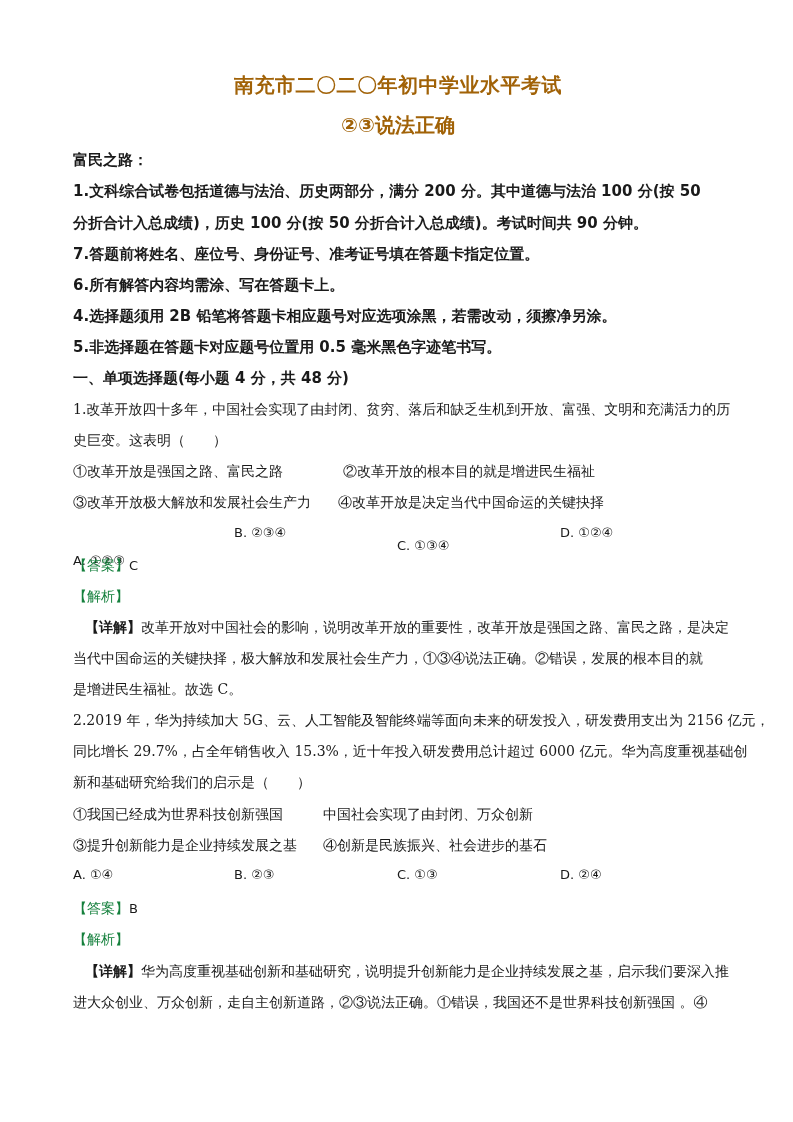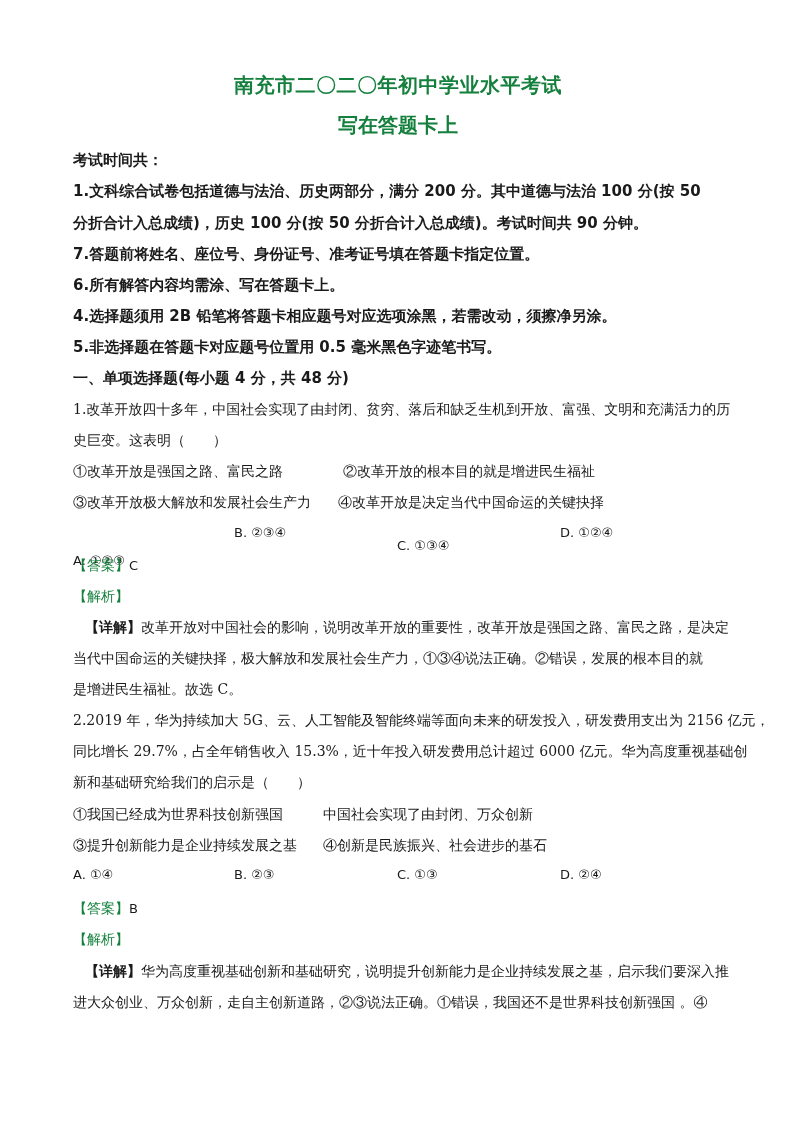--- a/index.html
+++ b/index.html
@@ -1,38 +1,38 @@
 <!DOCTYPE html>
 <html><head>
 <meta charset="utf-8">
 <style>
   html, body { margin: 0; padding: 0; background: #ffffff; }
   body { width: 793px; height: 1122px; position: relative; overflow: hidden;
          font-family: "DejaVu Serif", "Liberation Serif", serif; color: #1a1a1a; }
   .page { position: absolute; left: 73px; top: 0; width: 650px; }
   .title { position: absolute; left: 0; width: 650px; text-align: center; font-weight: bold;
-           font-family: "DejaVu Sans", "Liberation Sans", sans-serif; color: #15803d; }
+           font-family: "DejaVu Sans", "Liberation Sans", sans-serif; color: #a16207; }
   .t1 { top: 72px; font-size: 20px; letter-spacing: 0.5px; }
   .t2 { top: 112px; font-size: 20px; }
   .line { position: absolute; left: 0; white-space: nowrap; font-size: 14px; line-height: 20px; }
   .bold { font-weight: bold; font-family: "DejaVu Sans", "Liberation Sans", sans-serif; font-size: 14.5px; }
   .notice { font-size: 15px; }
   .blue { color: #15803d; }
   .opt { position: absolute; font-size: 13px; font-family: "DejaVu Sans", "Liberation Sans", sans-serif; white-space: nowrap; }
   .detail-label { font-weight: bold; margin-left: 12px; }
 </style>
 </head>
 <body>
 
 <div class="page">
 
   <div class="title t1">南充市二〇二〇年初中学业水平考试</div>
-  <div class="title t2">写在答题卡上</div>
+  <div class="title t2">②③说法正确</div>
 
-  <div class="line bold notice" style="top:150px">考试时间共：</div>
+  <div class="line bold notice" style="top:150px">富民之路：</div>
   <div class="line bold notice" style="top:181px">1.文科综合试卷包括道德与法治、历史两部分，满分 200 分。其中道德与法治 100 分(按 50</div>
   <div class="line bold notice" style="top:213px">分折合计入总成绩)，历史 100 分(按 50 分折合计入总成绩)。考试时间共 90 分钟。</div>
   <div class="line bold notice" style="top:244px">7.答题前将姓名、座位号、身份证号、准考证号填在答题卡指定位置。</div>
   <div class="line bold notice" style="top:275px">6.所有解答内容均需涂、写在答题卡上。</div>
   <div class="line bold notice" style="top:306px">4.选择题须用 2B 铅笔将答题卡相应题号对应选项涂黑，若需改动，须擦净另涂。</div>
   <div class="line bold notice" style="top:337px">5.非选择题在答题卡对应题号位置用 0.5 毫米黑色字迹笔书写。</div>
   <div class="line bold notice" style="top:368px">一、单项选择题(每小题 4 分，共 48 分)</div>
 
   <div class="line" style="top:399px">1.改革开放四十多年，中国社会实现了由封闭、贫穷、落后和缺乏生机到开放、富强、文明和充满活力的历</div>
   <div class="line" style="top:430px">史巨变。这表明（　　）</div>

